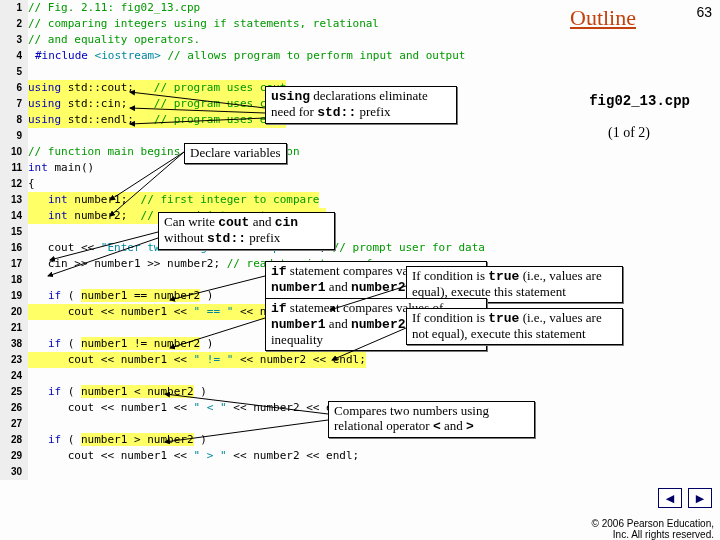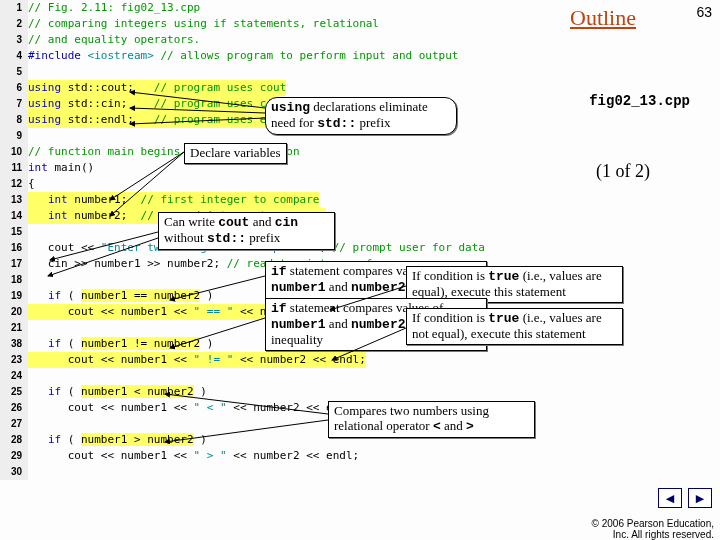--- a/index.html
+++ b/index.html
@@ -38,21 +38,21 @@
     width: 22px;
     text-align: right;
     padding-right: 6px;
     color: #000;
     font-weight: bold;
     background: #eee;
     font-family: Arial, sans-serif;
     font-size: 10px;
   }
   .tok-comment { color: #009900; }
-  .tok-pre { color: #0000c0; }
+  .tok-pre { color: #0000c0; padding-left: 7px; }
   .tok-str { color: #0088a0; }
   .tok-kw { color: #0000c0; }
   .tok-plain { color: #000; }
   .tok-hl { background: #ffff66; }
 
   .right-col {
     position: absolute;
     right: 10px;
     top: 5px;
     width: 140px;
@@ -76,22 +76,21 @@
     top: 93px;
     font-family: "Courier New", monospace;
     font-weight: bold;
     font-size: 14px;
   }
   .partof {
     position: absolute;
     right: 70px;
     top: 125px;
     font-family: "Times New Roman", serif;
-    font-size: 18px;
-    margin-top: 36px;
+    font-size: 14px;
   }
   .callout {
     position: absolute;
     background: #fff;
     border: 1px solid #000;
     font-family: "Times New Roman", serif;
     font-size: 13px;
     padding: 2px 5px;
     line-height: 1.15;
     box-shadow: 1px 1px 0 #777;
@@ -163,21 +162,21 @@
       <div class="line"><span class="ln">30</span><span><span class="tok-plain"></span></span></div>
     </div>
 
   <span class="pagenum">63</span>
   <div class="right-col">
     <span class="outline">Outline</span>
   </div>
   <span class="figname">fig02_13.cpp</span>
   <span class="partof">(1 of 2)</span>
 
-  <div class="callout" style="left:265px; top:97px; width:180px;border-radius:12px;">
+  <div class="callout" style="left:265px; top:86px; width:180px;">
     <b class="mono">using</b><span> declarations eliminate need for </span><b class="mono">std::</b><span> prefix</span>
   </div>
 
   <div class="callout" style="left:184px; top:143px;">
     <span>Declare variables</span>
   </div>
 
   <div class="callout" style="left:158px; top:212px; width:165px;">
     <span>Can write </span><b class="mono">cout</b><span> and </span><b class="mono">cin</b><span> without </span><b class="mono">std::</b><span> prefix</span>
   </div>

